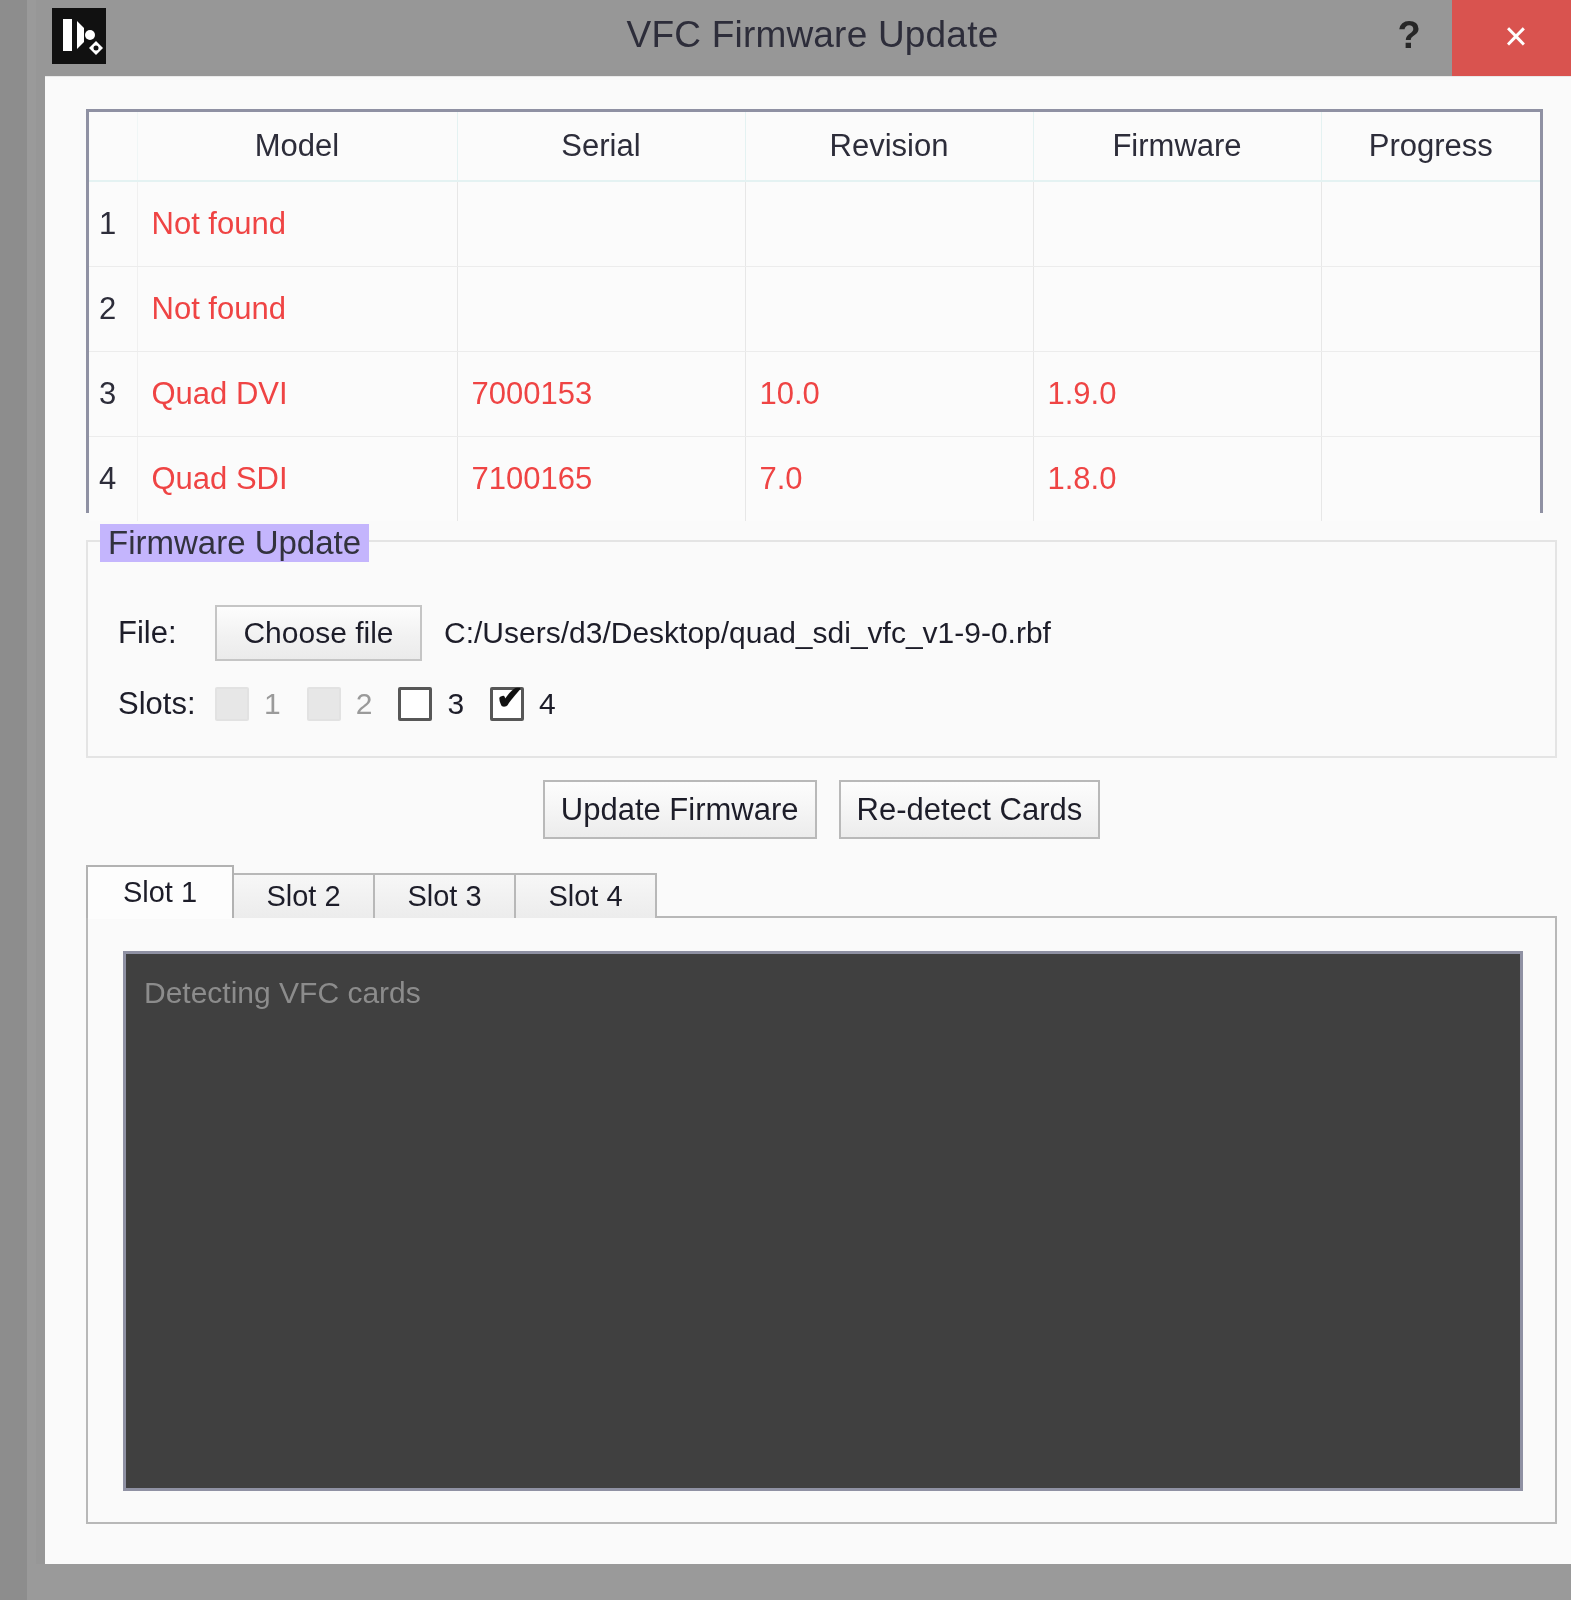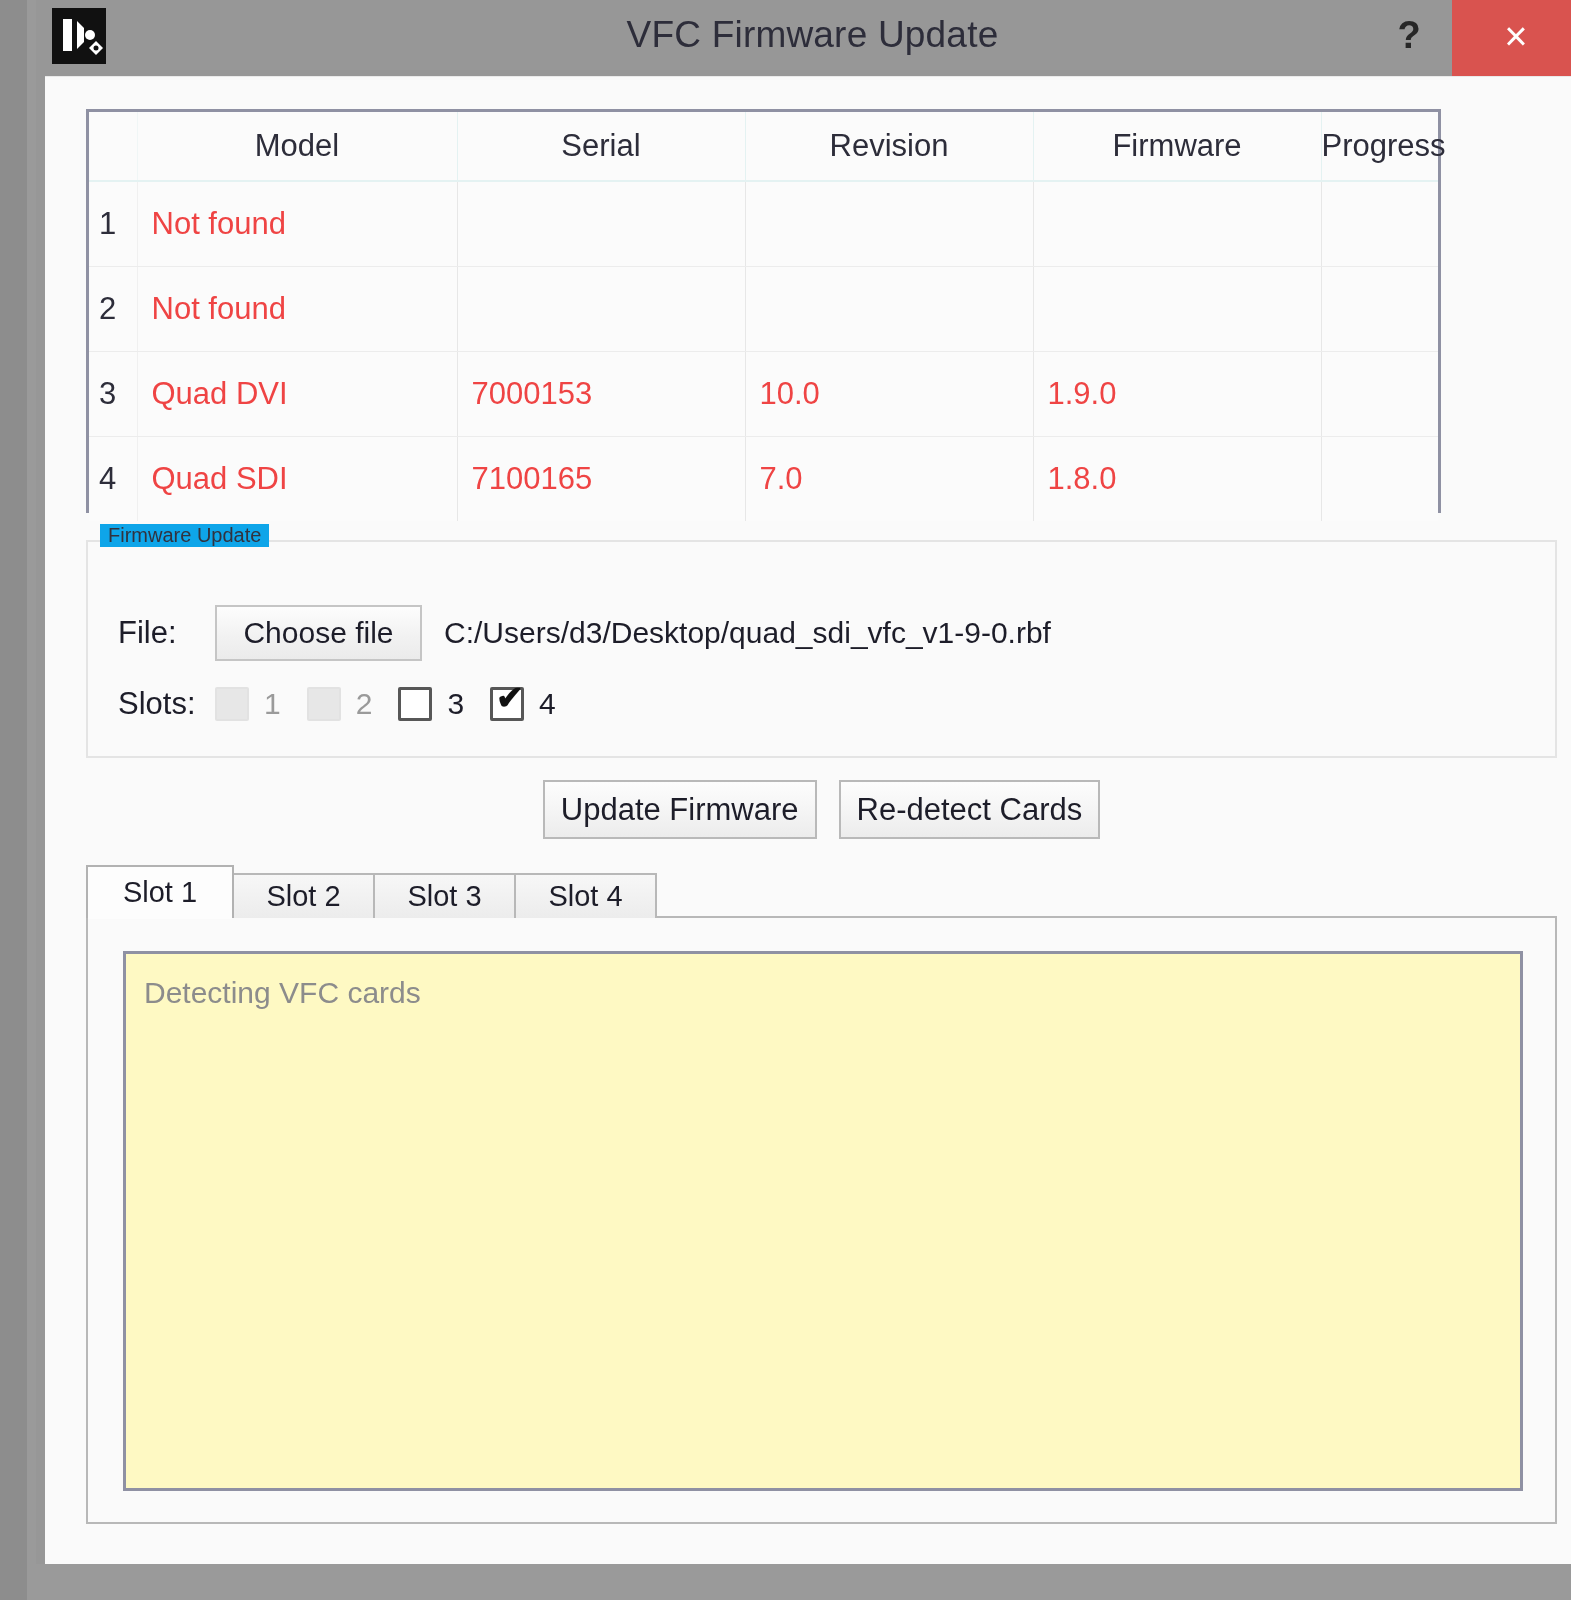--- a/index.html
+++ b/index.html
@@ -92,21 +92,21 @@
     position: absolute;
     left: 0; right: 0; bottom: 0;
     height: 36px;
     background: #9a9a9a;
   }
 
   
   #device-table {
     position: absolute;
     left: 41px; top: 32px;
-    width: 1355px;
+    width: 1457px;
     height: 404px;
     background: #fbfbfb;
     border: 3px solid #8f91a3;
     box-sizing: border-box;
   }
   #device-table table {
     border-collapse: collapse;
     width: 100%;
     table-layout: fixed;
   }
@@ -156,22 +156,22 @@
     width: 1471px;
     height: 218px;
     border: 2px solid #e4e4e4;
     box-sizing: border-box;
     background: #fafafa;
   }
   #firmware-group-title {
     position: absolute;
     left: 55px; top: 447px;
     padding: 0 8px;
-    background: #0ea5e9;
-    font-size: 20px;
+    background: #c4b5fd;
+    font-size: 33px;
     color: #32323e;
   }
   #file-row {
     position: absolute;
     left: 30px; top: 63px;
     height: 56px;
     display: flex;
     align-items: center;
   }
   #file-label {
@@ -313,21 +313,21 @@
     background: #fafafa;
     z-index: 2;
   }
   #log-box {
     position: absolute;
     left: 35px; top: 33px;
     width: 1400px;
     height: 540px;
     box-sizing: border-box;
     border: 3px solid #8f91a3;
-    background: #fef9c3;
+    background: #404040;
     padding: 22px 0 0 18px;
   }
   #log-text {
     font-size: 30px;
     color: #8c8c8c;
   }
 
   
   #tab-cover {
     position: absolute;

